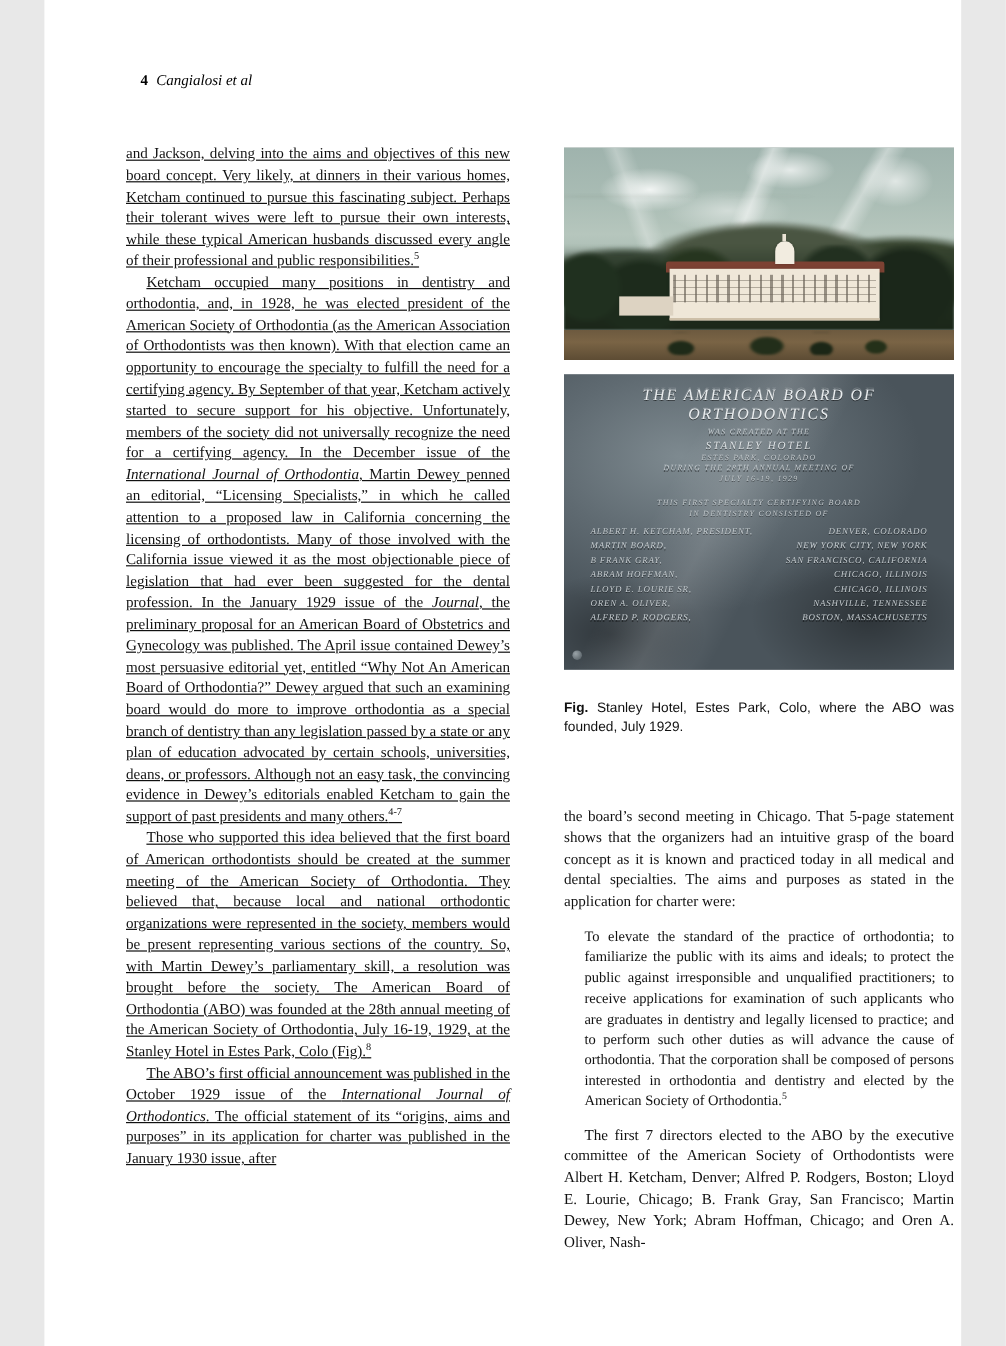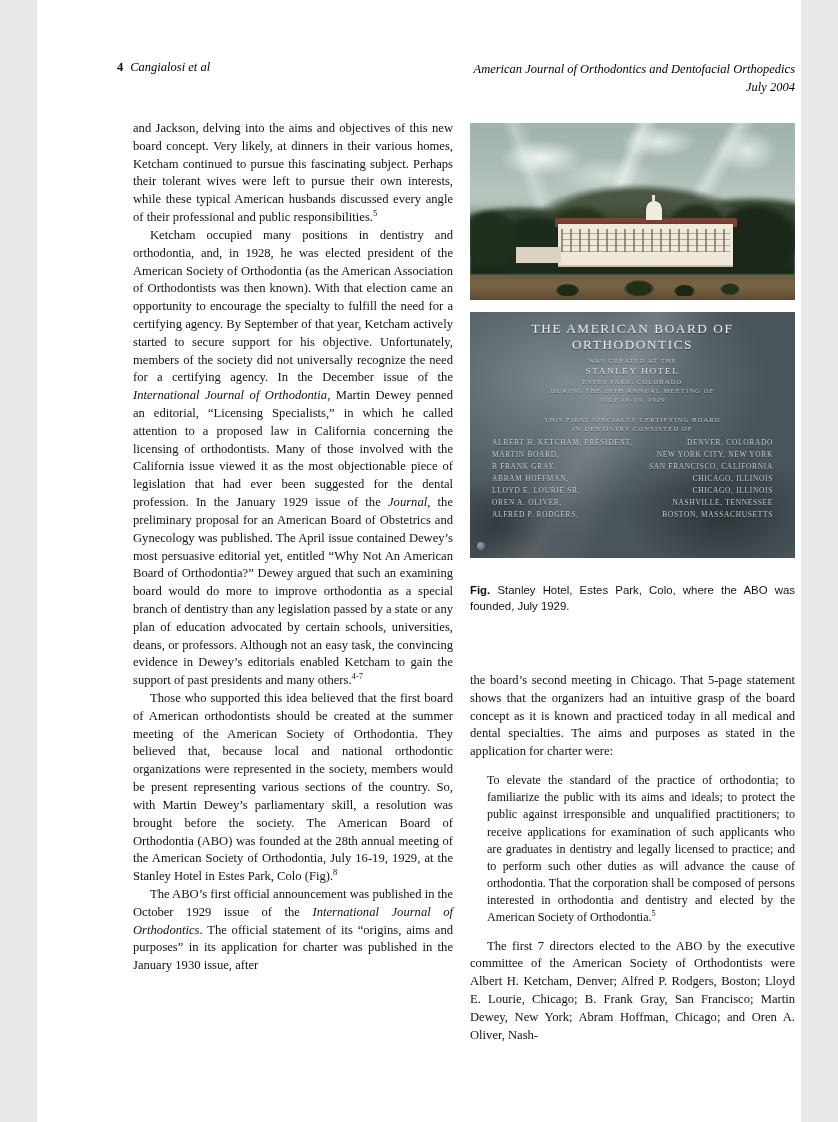--- a/index.html
+++ b/index.html
@@ -57,23 +57,24 @@
   .col {
     position: absolute;
     font-size: 12.6px;
     line-height: 1.415;
     text-align: justify;
     color: #111;
     -webkit-hyphens: none;
     hyphens: none;
   }
   .col-left {
-    left: 96px;
+    left: 68px;
     top: 120px;
     width: 320px;
+    text-decoration: underline;
   }
   .col-right {
     left: 433px;
     top: 672px;
     width: 325px;
   }
   .col p {
     margin: 0;
     text-indent: 17px;
   }
@@ -264,20 +265,21 @@
     left: 0; top: 0; width: 100%; height: 100%;
     background:
       linear-gradient(118deg, rgba(255,255,255,0) 30%, rgba(255,255,255,.14) 42%, rgba(255,255,255,0) 55%),
       radial-gradient(ellipse 140px 90px at 78% 82%, rgba(0,0,0,.38), rgba(0,0,0,0) 70%),
       radial-gradient(ellipse 110px 70px at 12% 88%, rgba(0,0,0,.34), rgba(0,0,0,0) 72%);
     pointer-events: none;
   }
   .plaque-inner {
     position: relative;
     padding: 9px 10px 6px 10px;
+    font-style: italic;
   }
   .pl-title {
     font-size: 13.2px;
     letter-spacing: 1.6px;
     color: #e9edef;
     text-shadow: 0 1px 0 rgba(0,0,0,.55), 0 -1px 0 rgba(255,255,255,.18);
     margin-bottom: 4px;
   }
   .pl-sm {
     font-size: 6.6px;
@@ -343,24 +345,20 @@
   }
 </style>
 </head>
 <body>
 
 <div class="page">
 
   <div class="running-head">
     <div class="rh-left">
       <span class="pagenum">4</span><span>Cangialosi et al</span>
-    </div>
-    <div class="rh-right">
-      <div>American Journal of Orthodontics and Dentofacial Orthopedics</div>
-      <div>July 2004</div>
     </div>
   </div>
 
   <div class="col col-left">
       <p class="noindent">and Jackson, delving into the aims and objectives of this new board concept. Very likely, at dinners in their various homes, Ketcham continued to pursue this fascinating subject. Perhaps their tolerant wives were left to pursue their own interests, while these typical American husbands discussed every angle of their professional and public responsibilities.<sup>5</sup></p>
       <p>Ketcham occupied many positions in dentistry and orthodontia, and, in 1928, he was elected president of the American Society of Orthodontia (as the American Association of Orthodontists was then known). With that election came an opportunity to encourage the specialty to fulfill the need for a certifying agency. By September of that year, Ketcham actively started to secure support for his objective. Unfortunately, members of the society did not universally recognize the need for a certifying agency. In the December issue of the <em>International Journal of Orthodontia</em>, Martin Dewey penned an editorial, “Licensing Specialists,” in which he called attention to a proposed law in California concerning the licensing of orthodontists. Many of those involved with the California issue viewed it as the most objectionable piece of legislation that had ever been suggested for the dental profession. In the January 1929 issue of the <em>Journal</em>, the preliminary proposal for an American Board of Obstetrics and Gynecology was published. The April issue contained Dewey’s most persuasive editorial yet, entitled “Why Not An American Board of Orthodontia?” Dewey argued that such an examining board would do more to improve orthodontia as a special branch of dentistry than any legislation passed by a state or any plan of education advocated by certain schools, universities, deans, or professors. Although not an easy task, the convincing evidence in Dewey’s editorials enabled Ketcham to gain the support of past presidents and many others.<sup>4-7</sup></p>
       <p>Those who supported this idea believed that the first board of American orthodontists should be created at the summer meeting of the American Society of Orthodontia. They believed that, because local and national orthodontic organizations were represented in the society, members would be present representing various sections of the country. So, with Martin Dewey’s parliamentary skill, a resolution was brought before the society. The American Board of Orthodontia (ABO) was founded at the 28th annual meeting of the American Society of Orthodontia, July 16-19, 1929, at the Stanley Hotel in Estes Park, Colo (Fig).<sup>8</sup></p>
       <p>The ABO’s first official announcement was published in the October 1929 issue of the <em>International Journal of Orthodontics</em>. The official statement of its “origins, aims and purposes” in its application for charter was published in the January 1930 issue, after</p>
     </div>
 

